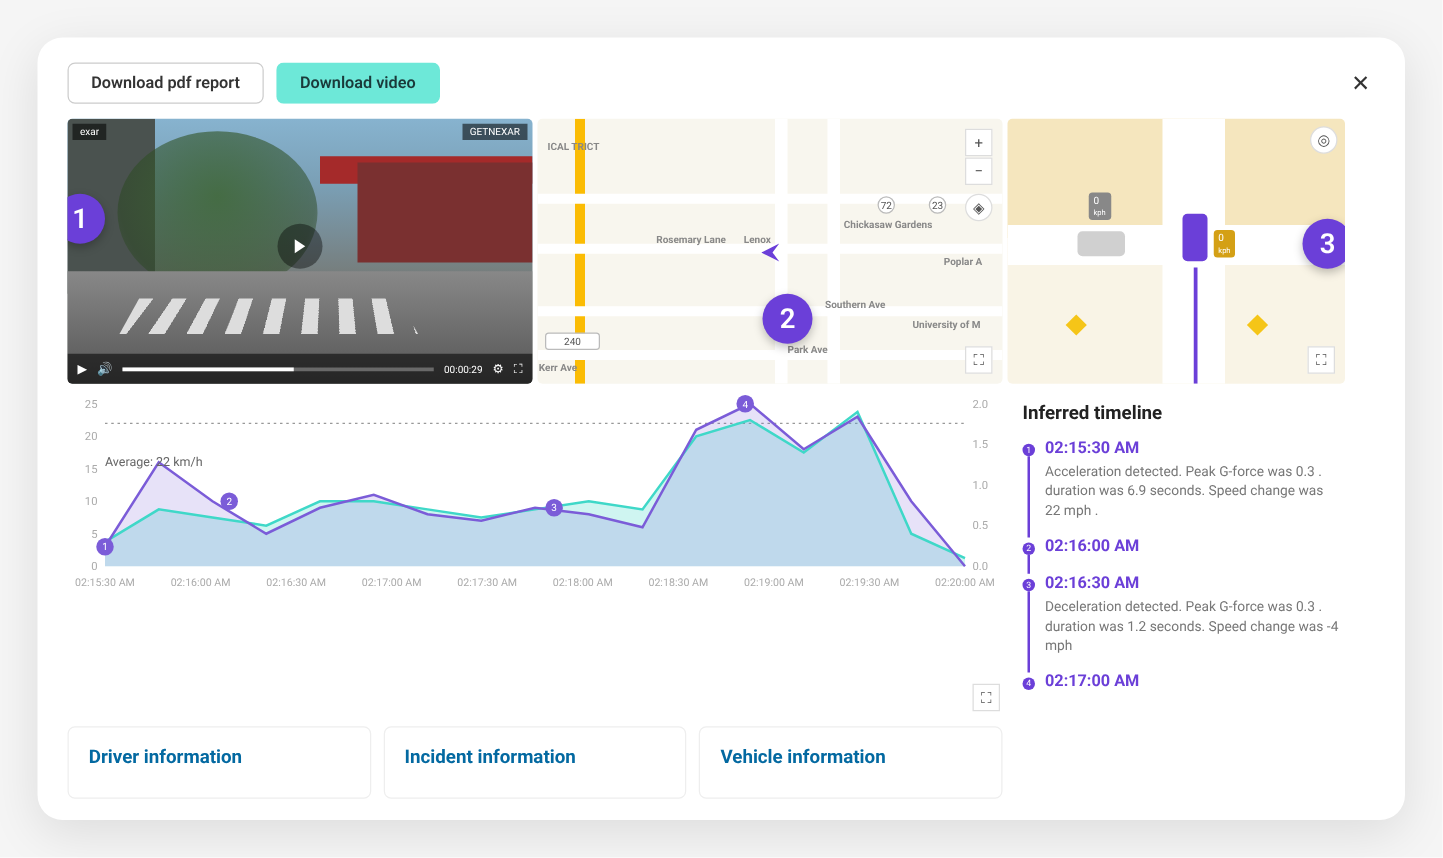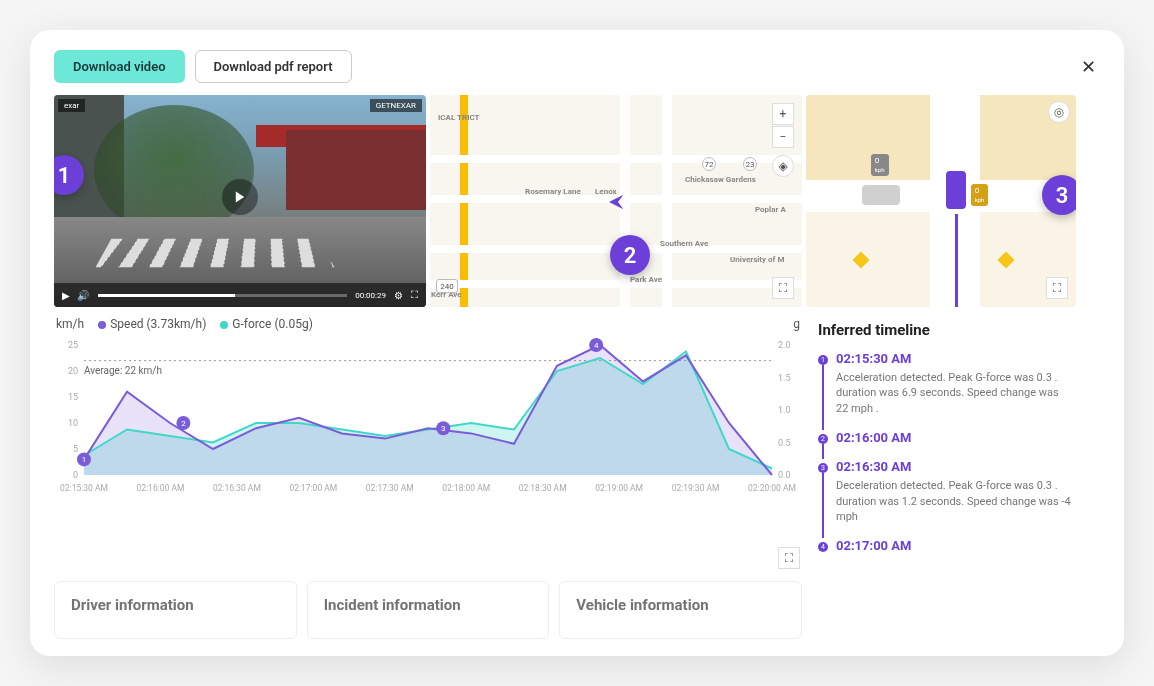--- a/index.html
+++ b/index.html
@@ -55,39 +55,39 @@
 .mid { display:grid; grid-template-columns: 748px 270px; gap:4px; margin-top:6px; }
 .chart-wrap { position:relative; }
 .chart-header { display:flex; align-items:center; gap:14px; font-size:12px; color:#555; padding:4px 2px; }
 .legend-dot { width:8px; height:8px; border-radius:50%; display:inline-block; margin-right:4px; vertical-align:middle; }
 .chart-svg { width:100%; height:160px; }
 .chart-avg { position:absolute; left:30px; top:52px; font-size:10px; color:#666; }
 .fs-icon { position:absolute; right:2px; bottom:2px; }
 
 .info-row { display:grid; grid-template-columns: 1fr 1fr 1fr; gap:10px; margin-top:10px; width:748px; }
 .info-card { border:1px solid #eee; border-radius:6px; padding:14px 16px; }
-.info-card h3 { font-size:15px; font-weight:700; color:#737373; margin-bottom:10px; }
+.info-card h3 { font-size:15px; font-weight:700; color:#0369a1; margin-bottom:10px; }
 
 .timeline { padding:8px 4px 4px 12px; }
 .timeline h3 { font-size:15px; font-weight:700; color:#222; margin-bottom:12px; }
 .tl-item { position:relative; padding-left:18px; margin-bottom:14px; }
 .tl-dot { position:absolute; left:0; top:4px; width:10px; height:10px; border-radius:50%; background:#6b3fd8; font-size:7px; color:#fff; display:flex; align-items:center; justify-content:center; }
 .tl-line { position:absolute; left:4px; top:14px; bottom:-14px; width:2px; background:#6b3fd8; }
 .tl-time { font-size:13px; font-weight:700; color:#6b3fd8; margin-bottom:4px; }
 .tl-desc { font-size:11px; color:#777; line-height:1.4; }
 
 .bubble { position:absolute; width:40px; height:40px; border-radius:50%; background:#6b3fd8; color:#fff; font-size:22px; font-weight:600; display:flex; align-items:center; justify-content:center; box-shadow:0 3px 8px rgba(0,0,0,0.25); z-index:5; }
 </style>
 </head>
 <body>
 
 <div class="card">
   <div class="topbar">
+    <button class="btn btn-secondary">Download pdf report</button>
     <button class="btn btn-primary">Download video</button>
-    <button class="btn btn-secondary">Download pdf report</button>
     <div class="close-x">✕</div>
   </div>
 
   <div class="panels">
 
     <div class="panel video-panel">
       <div class="video-build-l"></div>
       <div class="video-overlay-tree"></div>
       <div class="video-awning"></div>
       <div class="video-build-r"></div>
@@ -117,29 +117,29 @@
       <div class="map-hwy-v"></div>
       <div class="map-road-v" style="left:190px"></div>
       <div class="map-road-v" style="left:232px"></div>
       <div class="map-road-h" style="top:100px"></div>
       <div class="map-road-h" style="top:150px"></div>
       <div class="map-road-h" style="top:185px"></div>
       <div class="map-road-h" style="top:60px"></div>
       <span class="map-label" style="left:8px; top:18px">ICAL TRICT</span>
       <span class="map-label" style="left:95px; top:92px">Rosemary Lane</span>
       <span class="map-label" style="left:165px; top:92px">Lenox</span>
-      <span class="map-label" style="left:255px; top:80px">Chickasaw Gardens</span>
+      <span class="map-label" style="left:245px; top:80px">Chickasaw Gardens</span>
       <span class="map-label" style="left:230px; top:144px">Southern Ave</span>
       <span class="map-label" style="left:325px; top:110px">Poplar A</span>
       <span class="map-label" style="left:200px; top:180px">Park Ave</span>
       <span class="map-label" style="left:1px; top:195px">Kerr Ave</span>
       <span class="map-label" style="left:300px; top:160px">University of M</span>
       <div class="map-poi" style="left:272px; top:62px">72</div>
       <div class="map-poi" style="left:313px; top:62px">23</div>
-      <div class="map-poi" style="left:6px; top:184px; border-radius:3px; width:22px;">240</div>
+      <div class="map-poi" style="left:6px; top:171px; border-radius:3px; width:44px;">240</div>
       <div class="map-marker"><svg width="18" height="18" viewBox="0 0 10 10" fill="#6b3fd8">
             <path d="M0 5 L8 1 L5 5 L8 9 Z"></path>
           </svg></div>
       <div class="map-zoom">
         <div>+</div>
         <div>−</div>
         <div style="margin-top:6px; border-radius:50%">◈</div>
       </div>
       <div class="map-btn map-fs">⛶</div>
       <div class="bubble" style="left:180px; top:140px;">2</div>
@@ -156,26 +156,20 @@
       <div class="recon-diamond" style="left:18%; top:75%"></div>
       <div class="recon-diamond" style="left:72%; top:75%"></div>
       <div class="map-btn" style="position:absolute; top:6px; right:6px; border-radius:50%">◎</div>
       <div class="map-btn map-fs">⛶</div>
       <div class="bubble" style="right:-6px; top:80px;">3</div>
     </div>
   </div>
 
   <div class="mid">
     <div class="chart-wrap">
-      <div class="chart-header">
-        <span>km/h</span>
-        <span><span class="legend-dot" style="background:#7b5cd8"></span><span>Speed (3.73km/h)</span></span>
-        <span><span class="legend-dot" style="background:#3fd8c8"></span><span>G-force (0.05g)</span></span>
-        <span style="margin-left:auto">g</span>
-      </div>
       <svg class="chart-svg" viewBox="0 0 748 160" id="chart-svg">
           <text x="24" y="13" font-size="9" fill="#aaa" text-anchor="end">25</text>
           <text x="24" y="38.99999999999999" font-size="9" fill="#aaa" text-anchor="end">20</text>
           <text x="24" y="65" font-size="9" fill="#aaa" text-anchor="end">15</text>
           <text x="24" y="91" font-size="9" fill="#aaa" text-anchor="end">10</text>
           <text x="24" y="117" font-size="9" fill="#aaa" text-anchor="end">5</text>
           <text x="24" y="143" font-size="9" fill="#aaa" text-anchor="end">0</text>
           <text x="724" y="13" font-size="9" fill="#aaa" text-anchor="start">2.0</text>
           <text x="724" y="45.5" font-size="9" fill="#aaa" text-anchor="start">1.5</text>
           <text x="724" y="78" font-size="9" fill="#aaa" text-anchor="start">1.0</text>

